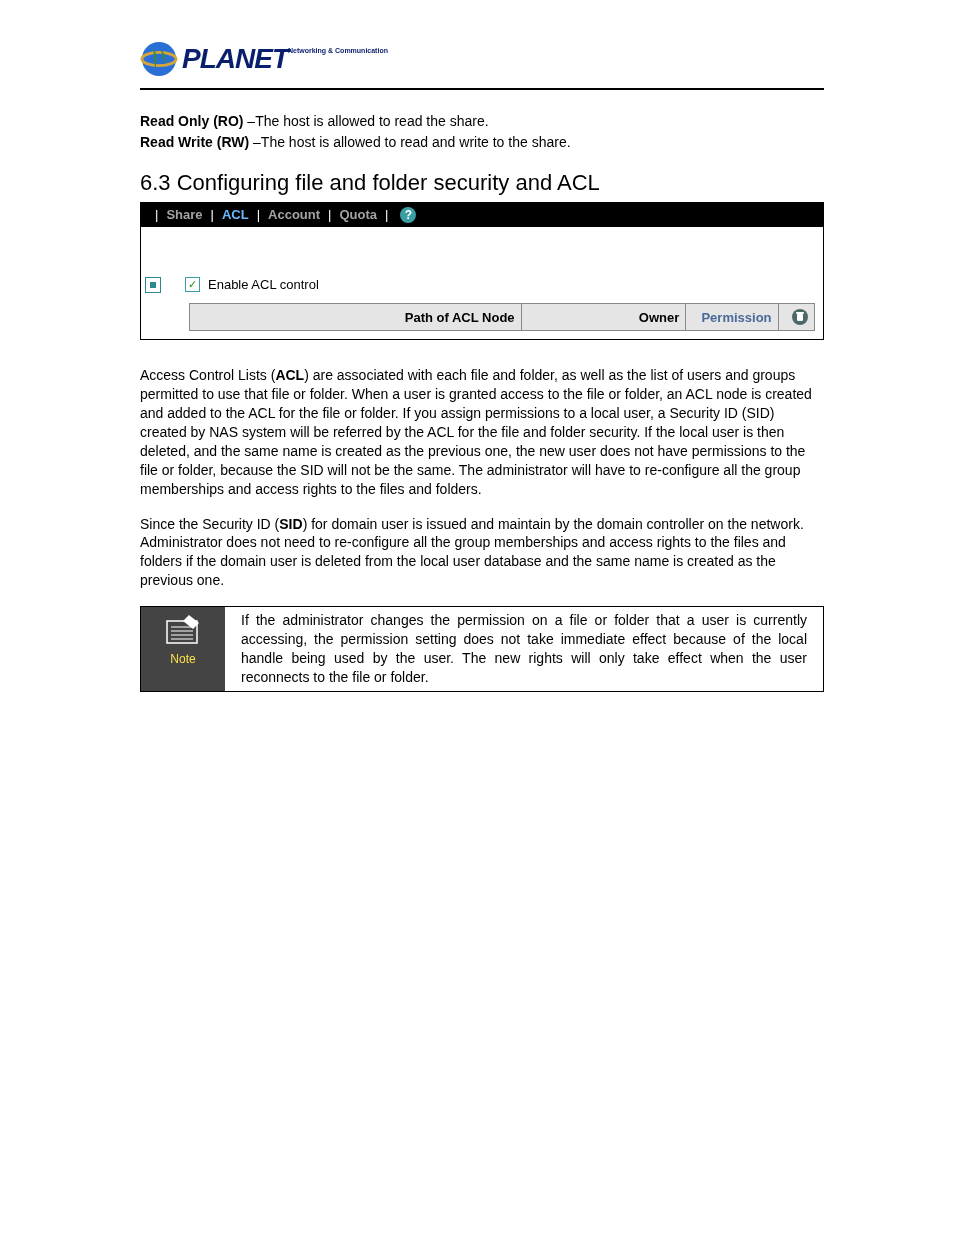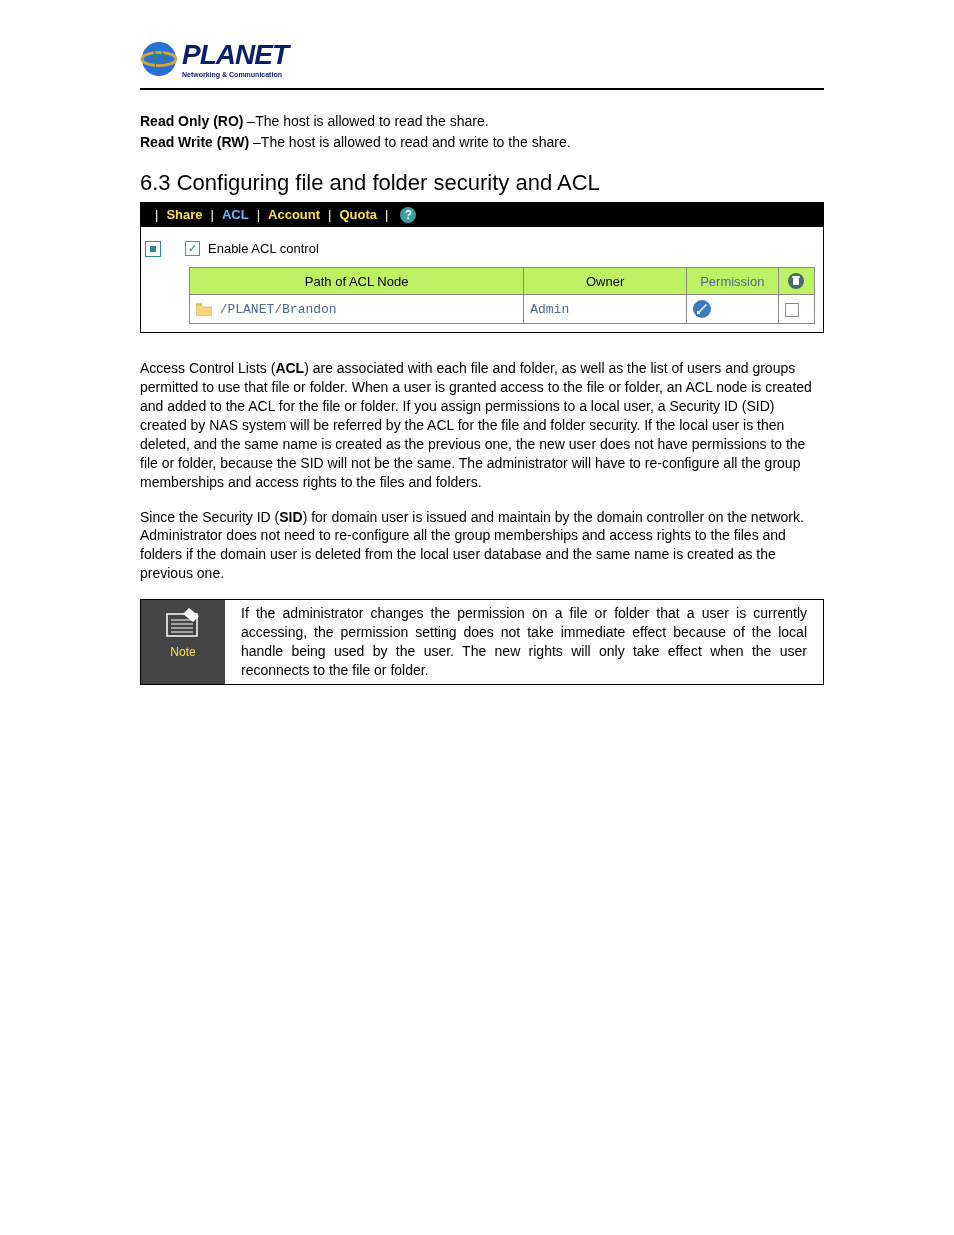--- a/index.html
+++ b/index.html
@@ -19,21 +19,21 @@
     align-items: center;
     margin-bottom: 10px;
   }
   .logo-globe {
     width: 38px;
     height: 38px;
     margin-right: 4px;
   }
   .logo-text {
     display: flex;
-    flex-direction: column;
+    flex-direction: row;
     line-height: 1;
   }
   .logo-main {
     font-size: 28px;
     font-weight: 900;
     color: #0a1e6e;
     font-style: italic;
     letter-spacing: -1px;
   }
   .logo-sub {
@@ -73,21 +73,21 @@
     font-size: 13px;
     font-weight: bold;
     gap: 4px;
   }
   .tabbar .sep {
     color: #fff;
     margin: 0 4px;
     font-weight: normal;
   }
   .tabbar .tab {
-    color: #fde047;
+    color: #a3a3a3;
   }
   .tabbar .tab.active {
     color: #6bb8ff;
   }
   .help-icon {
     width: 16px;
     height: 16px;
     border-radius: 50%;
     background: #3a9ea3;
     color: #fff;
@@ -96,20 +96,21 @@
     justify-content: center;
     font-size: 12px;
     font-weight: bold;
     margin-left: 4px;
   }
   .controls-row {
     display: flex;
     align-items: center;
     padding: 14px 4px 10px 4px;
     gap: 8px;
+    margin-top: 36px;
   }
   .teal-square {
     width: 14px;
     height: 14px;
     background: #fff;
     border: 1px solid #2a8a8f;
     display: inline-flex;
     align-items: center;
     justify-content: center;
   }
@@ -142,24 +143,24 @@
     margin: 0 0 8px 48px;
     width: 626px;
     font-size: 13px;
   }
   table.acl-table th, table.acl-table td {
     border: 1px solid #888;
     padding: 5px 6px;
     text-align: left;
   }
   table.acl-table th {
-    background: #bef264;
-    font-weight: normal;
+    background: #e5e5e5;
+    font-weight: bold;
     color: #000;
-    text-align: center;
+    text-align: right;
   }
   table.acl-table th.perm {
     color: #4a6a9a;
   }
   .folder-icon {
     width: 16px;
     height: 13px;
     display: inline-block;
     vertical-align: middle;
     margin-right: 4px;
@@ -280,37 +281,20 @@
         <th class="path-col">Path of ACL Node</th>
         <th class="owner-col">Owner</th>
         <th class="perm perm-col">Permission</th>
         <th class="trash-th">
           <svg class="trash-icon" viewBox="0 0 16 16">
             <circle cx="8" cy="8" r="8" fill="#4a6a6a"></circle>
             <rect x="5" y="5" width="6" height="7" fill="#fff" rx="1"></rect>
             <rect x="4" y="3" width="8" height="2" fill="#fff" rx="1"></rect>
           </svg>
         </th>
-      </tr>
-      <tr>
-        <td>
-          <svg class="folder-icon" viewBox="0 0 16 13">
-                <path d="M0 2 L5 2 L7 4 L16 4 L16 13 L0 13 Z M0 0 L5 0 L6 2 L0 2 Z" fill="#f5d77a" stroke="#c4a040" stroke-width="0.5"></path>
-              </svg>
-          <span class="mono">/PLANET/Brandon</span>
-        </td>
-        <td class="mono">Admin</td>
-        <td class="center">
-          <svg class="perm-icon" viewBox="0 0 18 18">
-                <circle cx="9" cy="9" r="9" fill="#3a7abf"></circle>
-                <path d="M6 11 L10 7 L13 4 L14 5 L10 9 L7 12 Z" fill="#fff"></path>
-                <rect x="4" y="11" width="3" height="3" fill="#fff"></rect>
-              </svg>
-        </td>
-        <td class="center"><span class="small-checkbox"></span></td>
       </tr>
     </tbody>
       </table>
   </div>
 
   <p class="body-text">
     <span>Access Control Lists (</span><b>ACL</b><span>) are associated with each file and folder, as well as the list of users and groups permitted to use that file or folder. When a user is granted access to the file or folder, an ACL node is created and added to the ACL for the file or folder. If you assign permissions to a local user, a Security ID (SID) created by NAS system will be referred by the ACL for the file and folder security. If the local user is then deleted, and the same name is created as the previous one, the new user does not have permissions to the file or folder, because the SID will not be the same. The administrator will have to re-configure all the group memberships and access rights to the files and folders.</span>
   </p>
 
   <p class="body-text">

